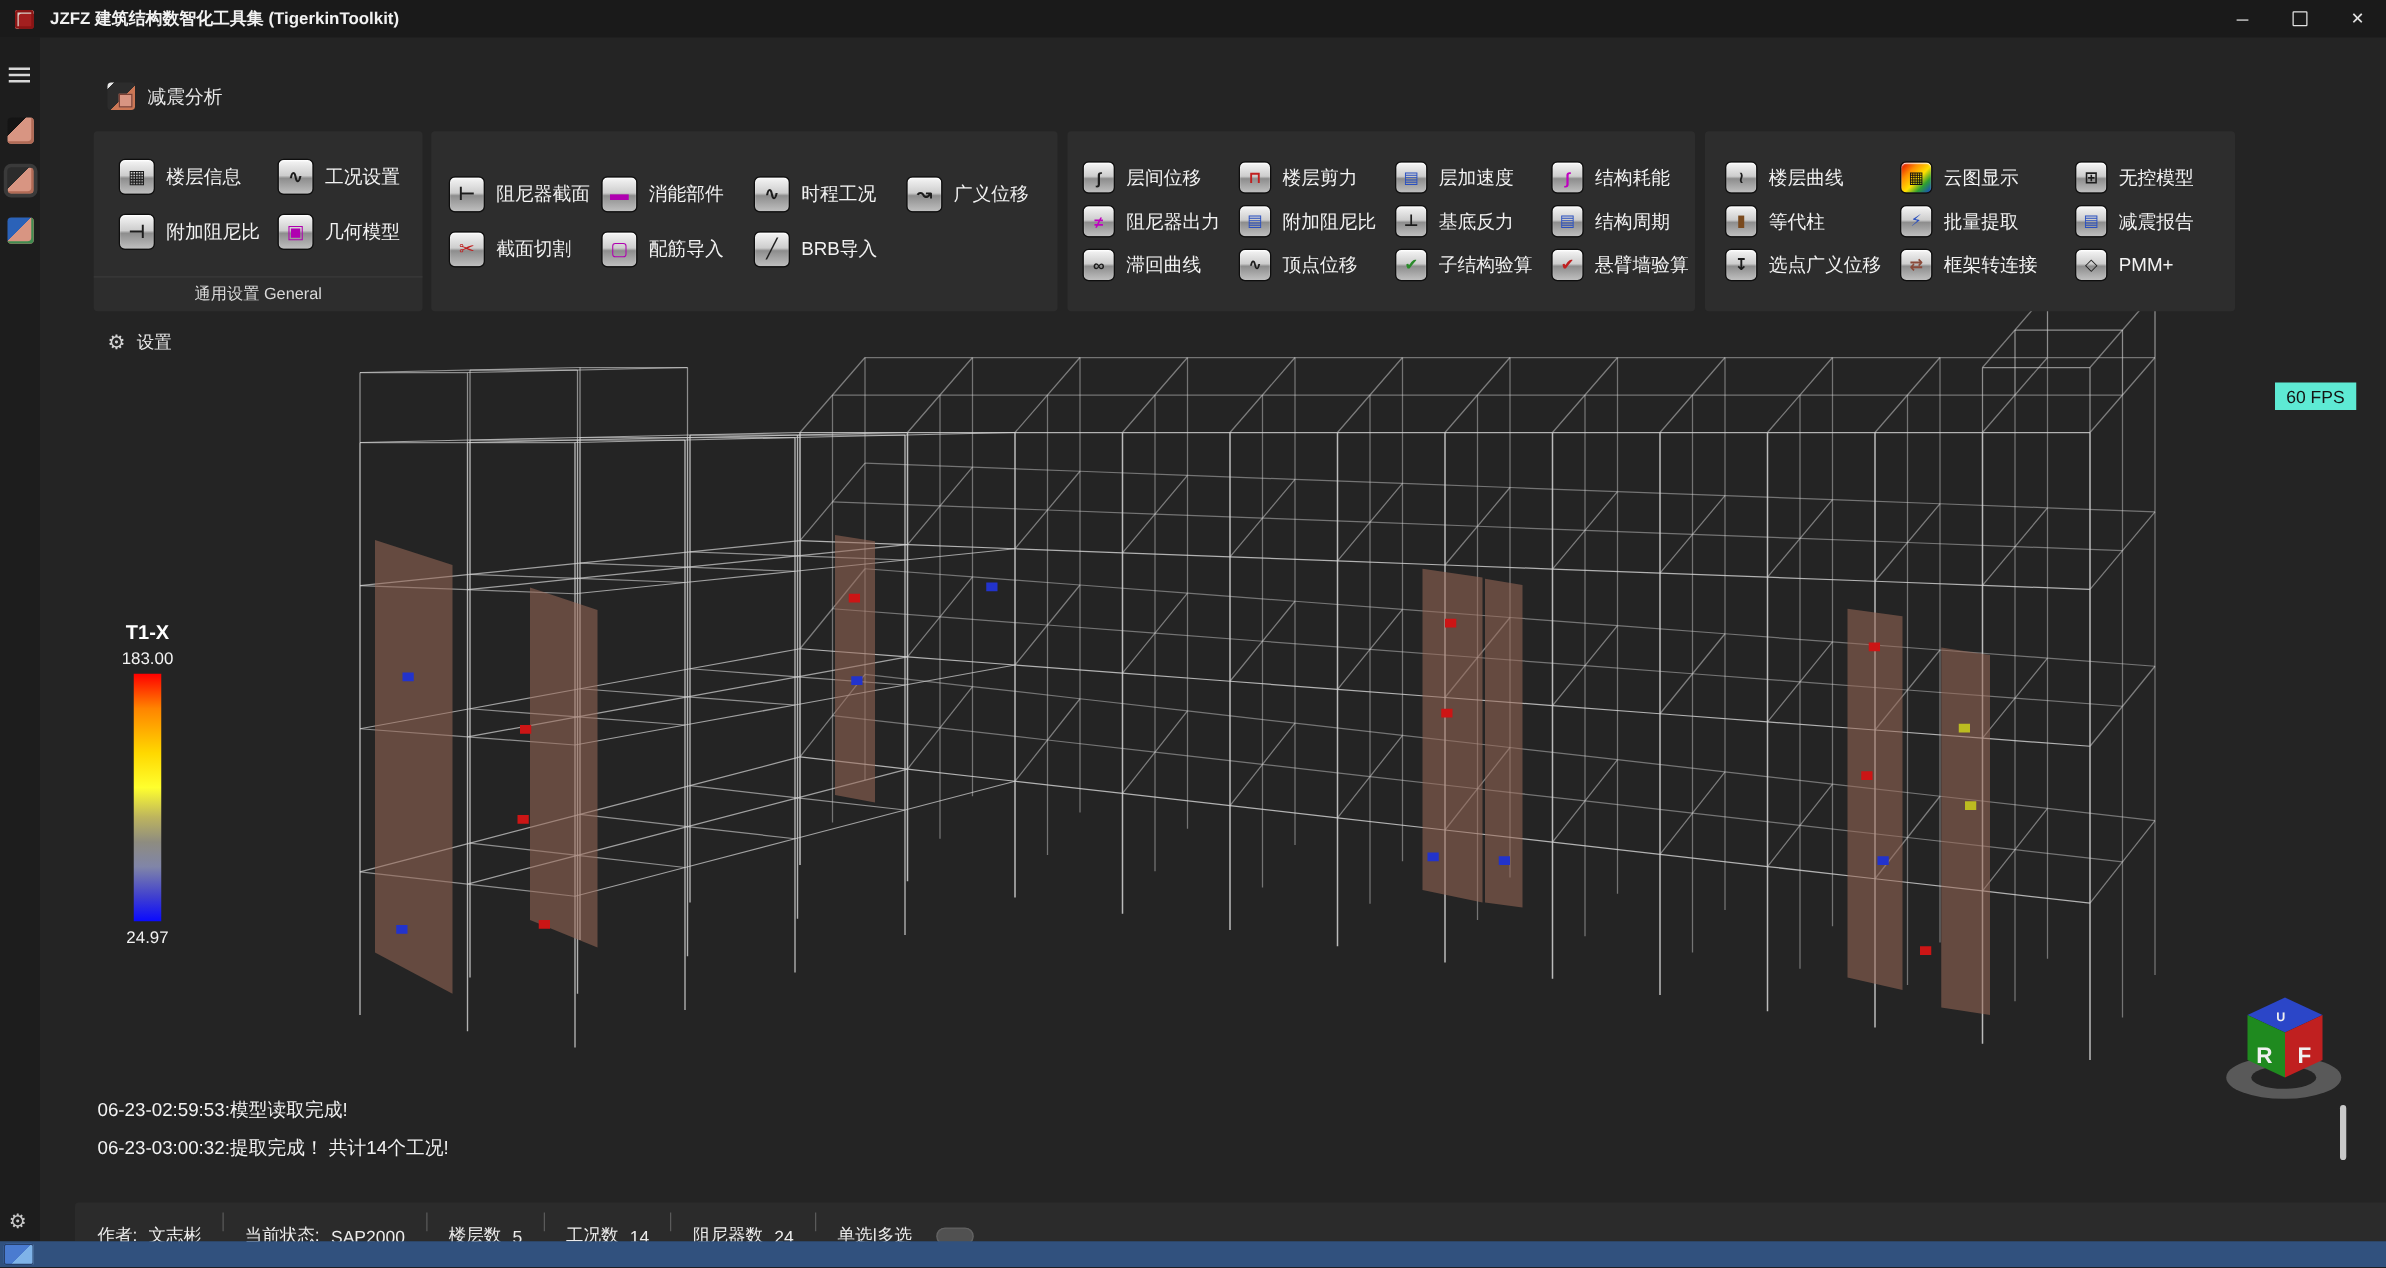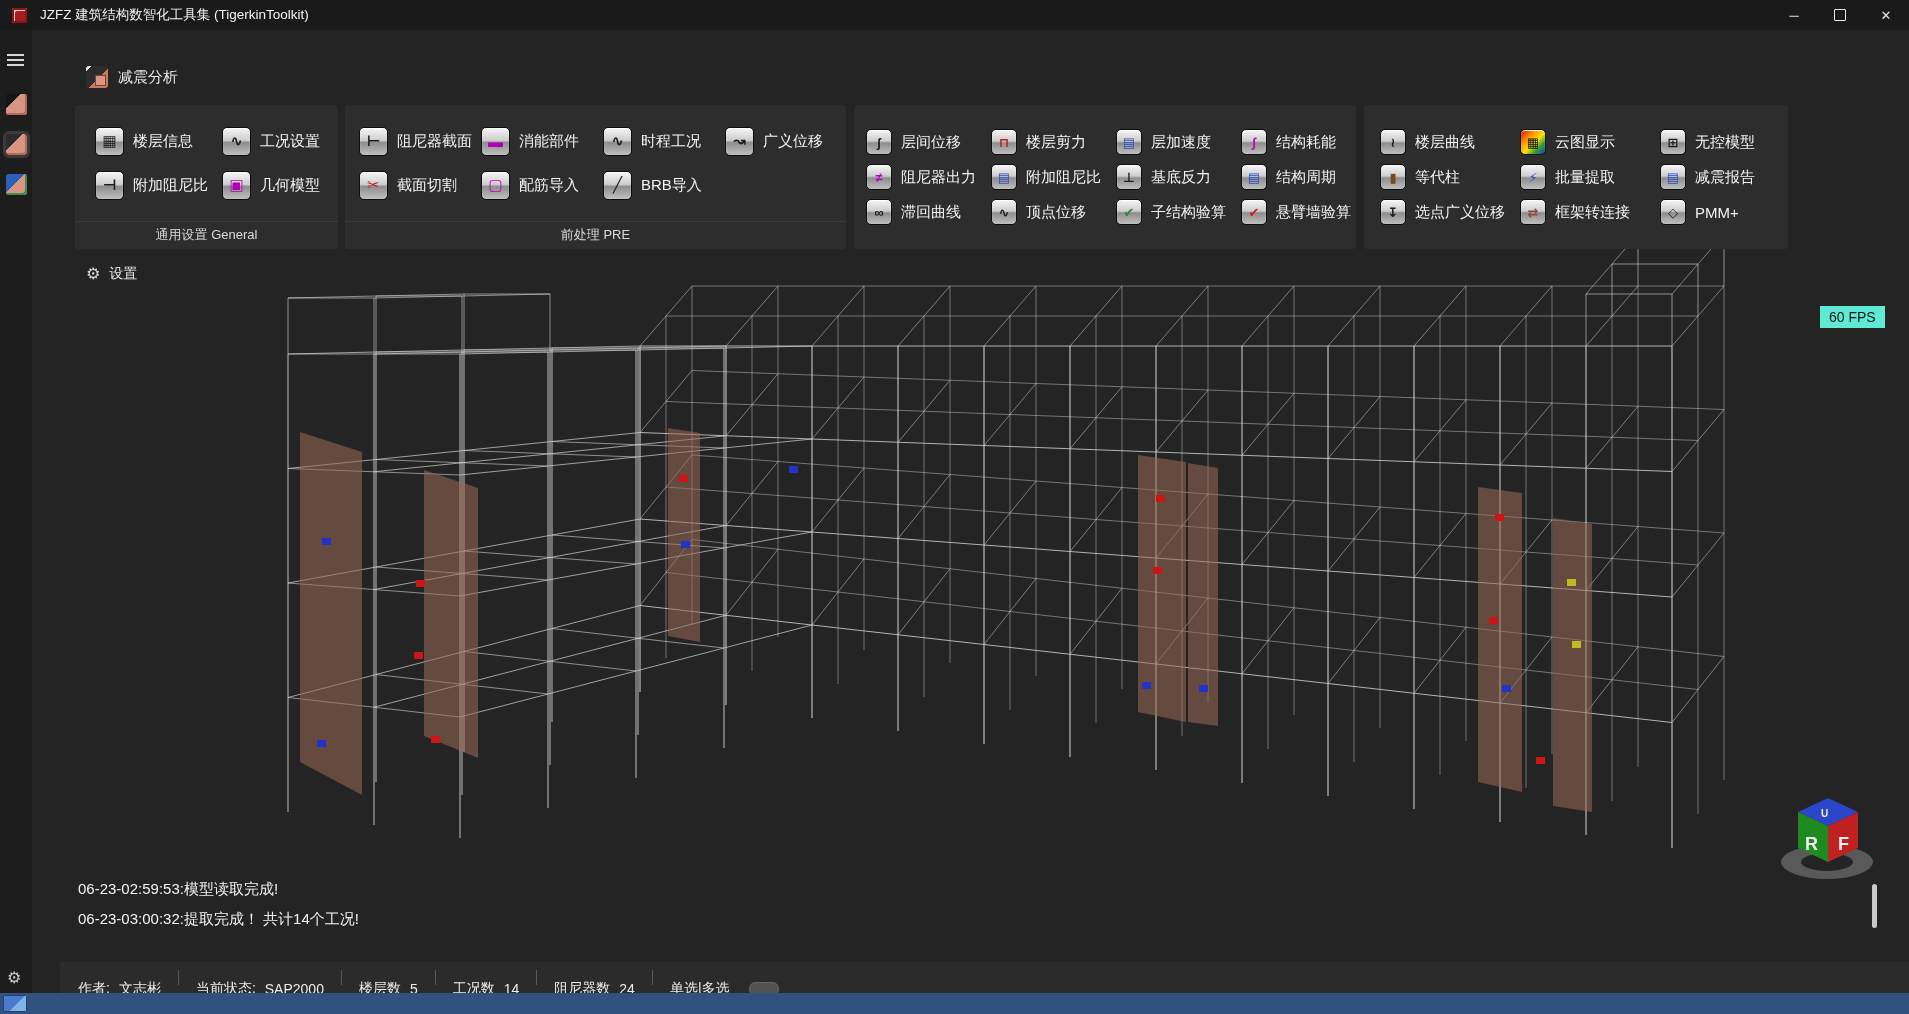--- a/index.html
+++ b/index.html
@@ -3,21 +3,21 @@
 <meta charset="utf-8">
 <style>
   html,body{margin:0;padding:0;background:#101010;}
   .screen{position:relative;width:1909px;height:1014px;overflow:hidden;background:#242424;
           font-family:"Liberation Sans","DejaVu Sans",sans-serif;color:#e8e8e8;}
 
   
   .titlebar{position:absolute;left:0;top:0;right:0;height:30px;background:#1a1a1a;display:flex;align-items:center;z-index:30;}
   .title-icon{width:15px;height:15px;margin-left:12px;border-radius:2px;background:#a31f1f;
               box-shadow:inset 0 0 0 2px #8a1414, inset 3px 3px 0 #d8d0c8;}
-  .title-text{margin-left:13px;font-size:13.5px;font-weight:normal;color:#f2f2f2;}
+  .title-text{margin-left:13px;font-size:13.5px;font-weight:bold;color:#f2f2f2;}
   .win-controls{margin-left:auto;display:flex;height:100%;}
   .wbtn{width:46px;height:100%;display:flex;align-items:center;justify-content:center;color:#e3e3e3;font-size:13px;cursor:default;}
   .maxbox{width:10px;height:10px;border:1.4px solid #e3e3e3;border-radius:1px;display:inline-block;}
 
   
   .leftrail{position:absolute;left:0;top:30px;bottom:21px;width:32px;background:#1d1d1d;z-index:25;}
   .hamburger{position:absolute;left:7px;top:24px;width:17px;height:12px;}
   .hamburger span{display:block;height:2px;background:#d8d8d8;margin-bottom:3px;}
   .rail-icon{position:absolute;left:6px;width:21px;height:21px;border-radius:3px;}
   .ric1{top:64px;background:linear-gradient(135deg,#141414 35%,#d89582 35%);box-shadow:inset -2px -2px 0 #b06a55;}
@@ -539,21 +539,20 @@
           </div>
           <div class="rb">
             <span class="rbicon" style="color: rgb(28, 28, 28);">╱</span>
             <span class="rblabel">BRB导入</span>
           </div>
           <div class="rb">
             <span class="rbicon" style="color: rgb(28, 28, 28);">↝</span>
             <span class="rblabel">广义位移</span>
           </div>
         </div>
-        <div class="grouplabel">前处理 PRE</div>
       </div>
       <div class="panel" style="left: 854px; width: 502px;">
         <div class="btns rows3" style="grid-template-rows: repeat(3, auto); grid-auto-columns: 125px; row-gap: 9px; padding-left: 12px;">
           <div class="rb">
             <span class="rbicon" style="color: rgb(28, 28, 28);">ʃ</span>
             <span class="rblabel">层间位移</span>
           </div>
           <div class="rb">
             <span class="rbicon" style="color: rgb(192, 0, 192);">≠</span>
             <span class="rblabel">阻尼器出力</span>
@@ -640,20 +639,26 @@
           </div>
         </div>
       </div>
     </div>
 
   <div class="settings">
     <span class="gear">⚙</span>
     <span>设置</span>
   </div>
 
+  <div class="legend">
+    <div class="legend-title">T1-X</div>
+    <div class="legend-max">183.00</div>
+    <div class="legend-bar"></div>
+    <div class="legend-min">24.97</div>
+  </div>
 
   <div class="fps">60 FPS</div>
 
   <div class="log" id="log">
       <div>06-23-02:59:53:模型读取完成!</div>
       <div>06-23-03:00:32:提取完成！ 共计14个工况!</div>
     </div>
   <div class="scrollthumb"></div>
 
   <div class="statusbar" id="statusbar">

